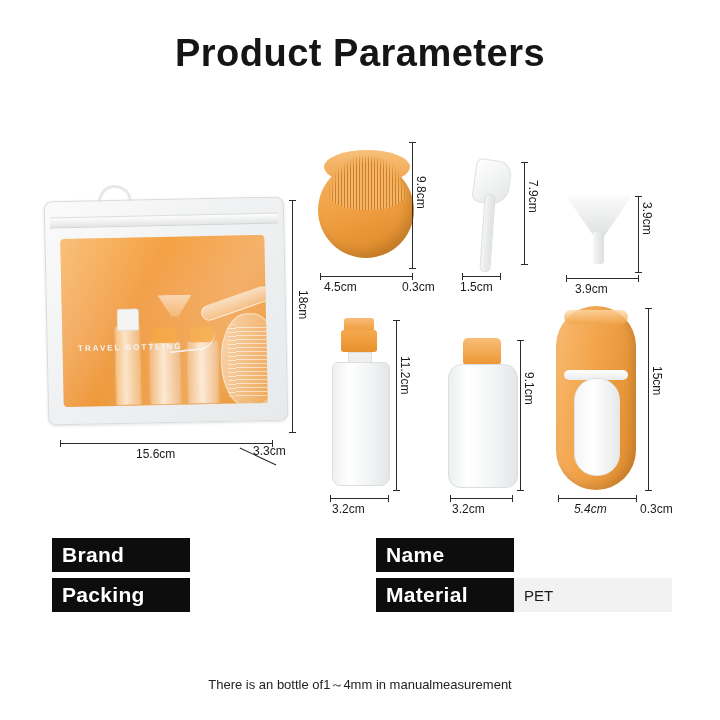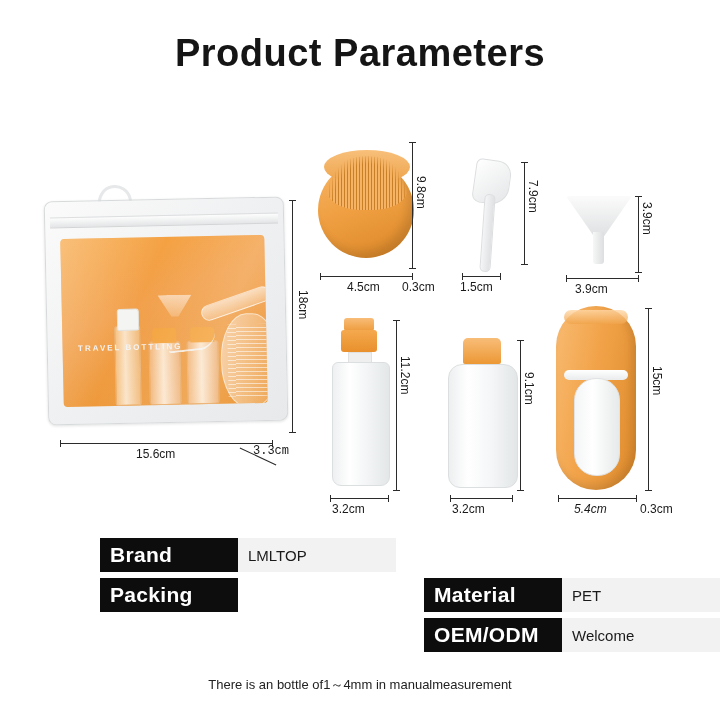--- a/index.html
+++ b/index.html
@@ -174,21 +174,21 @@
   .capsule .hinge{
     position:absolute;left:8px;top:64px;width:64px;height:10px;border-radius:5px;
     background:linear-gradient(180deg,#ffffff,#e9ebec);
   }
   .capsule .lid{
     position:absolute;left:8px;top:4px;width:64px;height:14px;border-radius:7px;
     background:linear-gradient(180deg,#ffd8a8,#f0a44b);opacity:.8;
   }
 
   
-  .specs{position:absolute;left:52px;top:538px;width:620px;height:126px;margin-left:48px;}
+  .specs{position:absolute;left:52px;top:538px;width:620px;height:126px;}
   .spec-col{position:absolute;top:0;width:296px;}
   .spec-col.left{left:0;}
   .spec-col.right{left:324px;}
   .spec-row{display:flex;align-items:stretch;margin-bottom:6px;height:34px;}
   .spec-key{
     background:#0d0d0d;color:#ffffff;font-size:21px;font-weight:bold;
     display:flex;align-items:center;padding:0 10px;min-width:118px;
     letter-spacing:.3px;
   }
   .spec-val{
@@ -233,36 +233,36 @@
 <div class="tickh" style="left:289px;top:200px;"></div>
 <div class="tickh" style="left:289px;top:432px;"></div>
 <div class="dim vert" style="left:296px;top:290px;">18cm</div>
 
 <div class="arrowline hline" style="left:60px;top:443px;width:212px;"></div>
 <div class="tick" style="left:60px;top:440px;"></div>
 <div class="tick" style="left:272px;top:440px;"></div>
 <div class="dim" style="left:136px;top:447px;">15.6cm</div>
 
 <div class="arrowline hline" style="left:238px;top:456px;width:40px;transform:rotate(25deg);"></div>
-<div class="dim" style="left:253px;top:444px;font-family:Liberation Mono, monospace;">3.3cm</div>
+<div class="dim" style="left:253px;top:444px;">3.3cm</div>
 
 <div class="comb">
   <div class="body"></div>
   <div class="top"></div>
   <div class="teeth"></div>
 </div>
 <div class="arrowline vline" style="left:412px;top:142px;height:126px;"></div>
 <div class="tickh" style="left:409px;top:142px;"></div>
 <div class="tickh" style="left:409px;top:268px;"></div>
 <div class="dim vert" style="left:414px;top:176px;">9.8cm</div>
 
 <div class="arrowline hline" style="left:320px;top:276px;width:92px;"></div>
 <div class="tick" style="left:320px;top:273px;"></div>
 <div class="tick" style="left:412px;top:273px;"></div>
-<div class="dim" style="left:347px;top:280px;">4.5cm</div>
+<div class="dim" style="left:324px;top:280px;">4.5cm</div>
 <div class="dim" style="left:402px;top:280px;">0.3cm</div>
 
 <div class="spatula">
   <div class="head"></div>
   <div class="stick"></div>
 </div>
 <div class="arrowline vline" style="left:524px;top:162px;height:102px;"></div>
 <div class="tickh" style="left:521px;top:162px;"></div>
 <div class="tickh" style="left:521px;top:264px;"></div>
 <div class="dim vert" style="left:526px;top:180px;">7.9cm</div>
@@ -330,34 +330,30 @@
 <div class="arrowline hline" style="left:558px;top:498px;width:78px;"></div>
 <div class="tick" style="left:558px;top:495px;"></div>
 <div class="tick" style="left:636px;top:495px;"></div>
 <div class="dim" style="left:574px;top:502px;font-style:italic;">5.4cm</div>
 <div class="dim" style="left:640px;top:502px;">0.3cm</div>
 
 <div class="specs">
   <div class="spec-col left">
     <div class="spec-row">
       <div class="spec-key">Brand</div>
-      <div class="spec-val">LMLTOP</div>
     </div>
     <div class="spec-row">
       <div class="spec-key">Packing</div>
     </div>
   </div>
 
   <div class="spec-col right">
     <div class="spec-row">
+      <div class="spec-key">Name</div>
     </div>
     <div class="spec-row">
       <div class="spec-key">Material</div>
       <div class="spec-val">PET</div>
     </div>
-    <div class="spec-row">
-      <div class="spec-key">OEM/ODM</div>
-      <div class="spec-val">Welcome</div>
-    </div>
   </div>
 </div>
 
 <div class="note">There is an bottle of1～4mm in manualmeasurement</div>
 
 </body></html>

